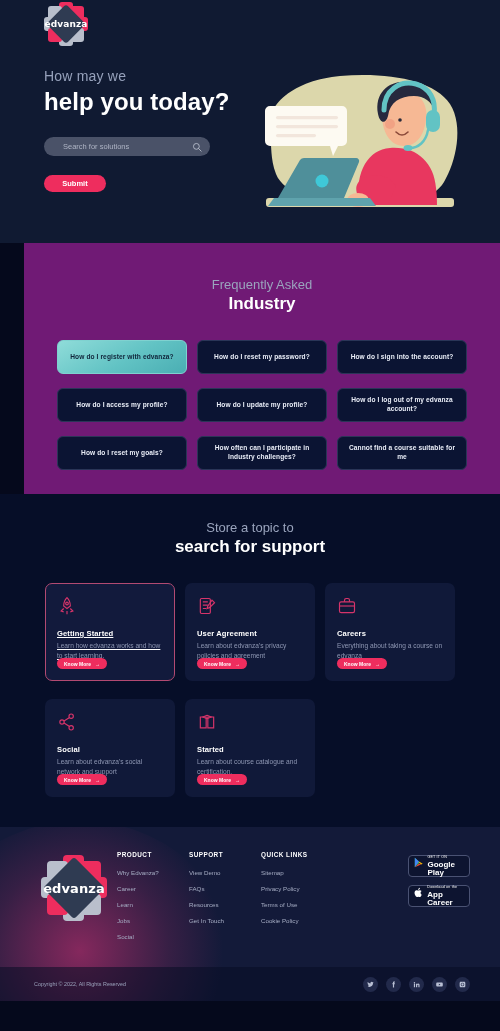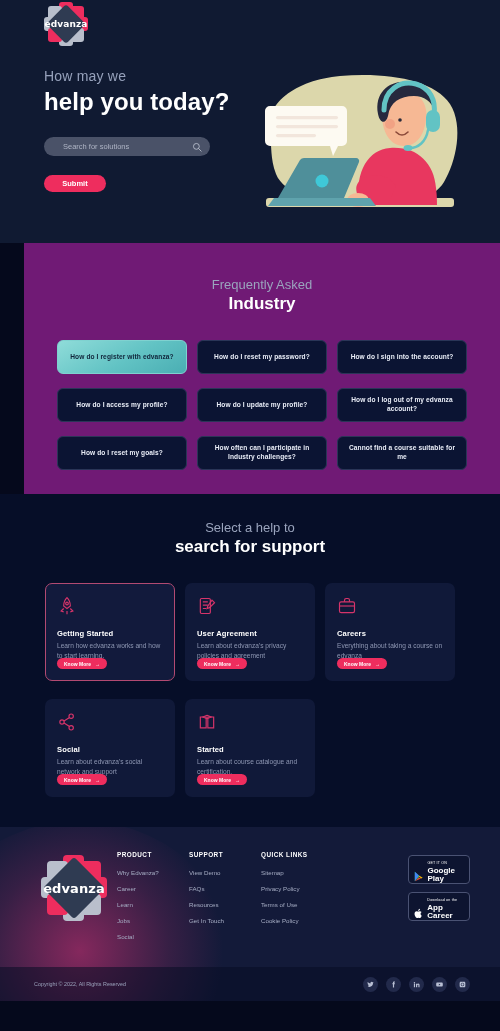--- a/index.html
+++ b/index.html
@@ -84,21 +84,21 @@
   .topic-grid{
     display:grid; grid-template-columns:repeat(3,130px);
     gap:18px 10px; justify-content:center;
   }
   .topic-card{
     height:98px; border-radius:7px; background:#101939;
     border:1px solid transparent; padding:12px 11px 0;
     position:relative; cursor:pointer;
   }
   .topic-card.highlight{
-    border:1px solid #b24a72; background:#121a3c;
+    border:1px solid #b24a72; background:#121a3c;text-decoration:underline;
   }
   .topic-icon{ width:20px; height:20px; margin-bottom:9px; }
   .topic-title{ font-size:7.6px; font-weight:700; color:#fff; letter-spacing:.1px; }
   .topic-desc{ font-size:6.6px; color:#8e97b3; line-height:1.55; margin-top:3px; }
   .know-more{
     position:absolute; left:11px; bottom:11px;
     height:11px; padding:0 7px; border-radius:6px;
     background:#ee2d5e; border:none; color:#fff; cursor:pointer;
     font-size:5px; font-weight:600; display:flex; align-items:center; gap:4px;
     font-family:"Liberation Sans", sans-serif;
@@ -121,22 +121,22 @@
   .f-logo-wrap .logo-diamond{ width:44px; height:44px; margin:-22px 0 0 -22px; }
   .f-logo-wrap .logo-petal .p{ width:21px; height:21px; border-radius:4px; }
 
   .f-col{ flex:0 0 auto; width:69px; margin-left:3px; }
   .f-col:first-of-type{ margin-left:6px; }
   .f-head{ font-size:6.4px; font-weight:700; letter-spacing:.45px; color:#fff; margin-bottom:11px; }
   .f-link{ font-size:6.2px; color:#a6adc4; margin-bottom:9px; cursor:pointer; }
 
   .f-badges{ margin-left:auto; display:flex; flex-direction:column; gap:8px; padding-top:4px; }
   .badge{
-    width:62px; height:29px; border-radius:4px; border:1px solid #4a5273;
-    background:#0d1430; display:flex; align-items:flex-end; gap:4px;
+    width:62px; height:22px; border-radius:4px; border:1px solid #4a5273;
+    background:#0d1430; display:flex; align-items:flex-start; gap:4px;
     padding:0 5px; cursor:pointer;
   }
   .badge-txt{ line-height:1; }
   .badge-small{ font-size:3.6px; color:#fff; letter-spacing:.2px; display:block; }
   .badge-big{ font-size:8px; color:#fff; font-weight:700; display:block; margin-top:1px; }
 
   .f-bottom{
     position:relative; margin-top:18px; height:34px;
     background:rgba(7,12,36,.55);
     display:flex; align-items:center; justify-content:space-between;
@@ -237,21 +237,21 @@
     <div class="faq-card">How do I update my profile?</div>
     <div class="faq-card">How do I log out of my edvanza account?</div>
     <div class="faq-card">How do I reset my goals?</div>
     <div class="faq-card">How often can I participate in Industry challenges?</div>
     <div class="faq-card">Cannot find a course suitable for me</div>
   </div>
 </section>
 
 <section class="topics">
   <div class="sec-head">
-    <div class="sec-sub">Select a help to</div>
+    <div class="sec-sub">Store a topic to</div>
     <div class="sec-title">search for support</div>
   </div>
   <div class="topic-grid">
 
     <div class="topic-card highlight">
       <svg class="topic-icon" viewBox="0 0 24 24" fill="none" stroke="#d6346a" stroke-width="1.4">
         <path d="M12 2c3 3 4 7 4 10l-4 3-4-3c0-3 1-7 4-10z"></path>
           <circle cx="12" cy="9" r="1.6"></circle>
         <path d="M8 15l-3 3 3 1M16 15l3 3-3 1M12 18v4"></path>
       </svg>

